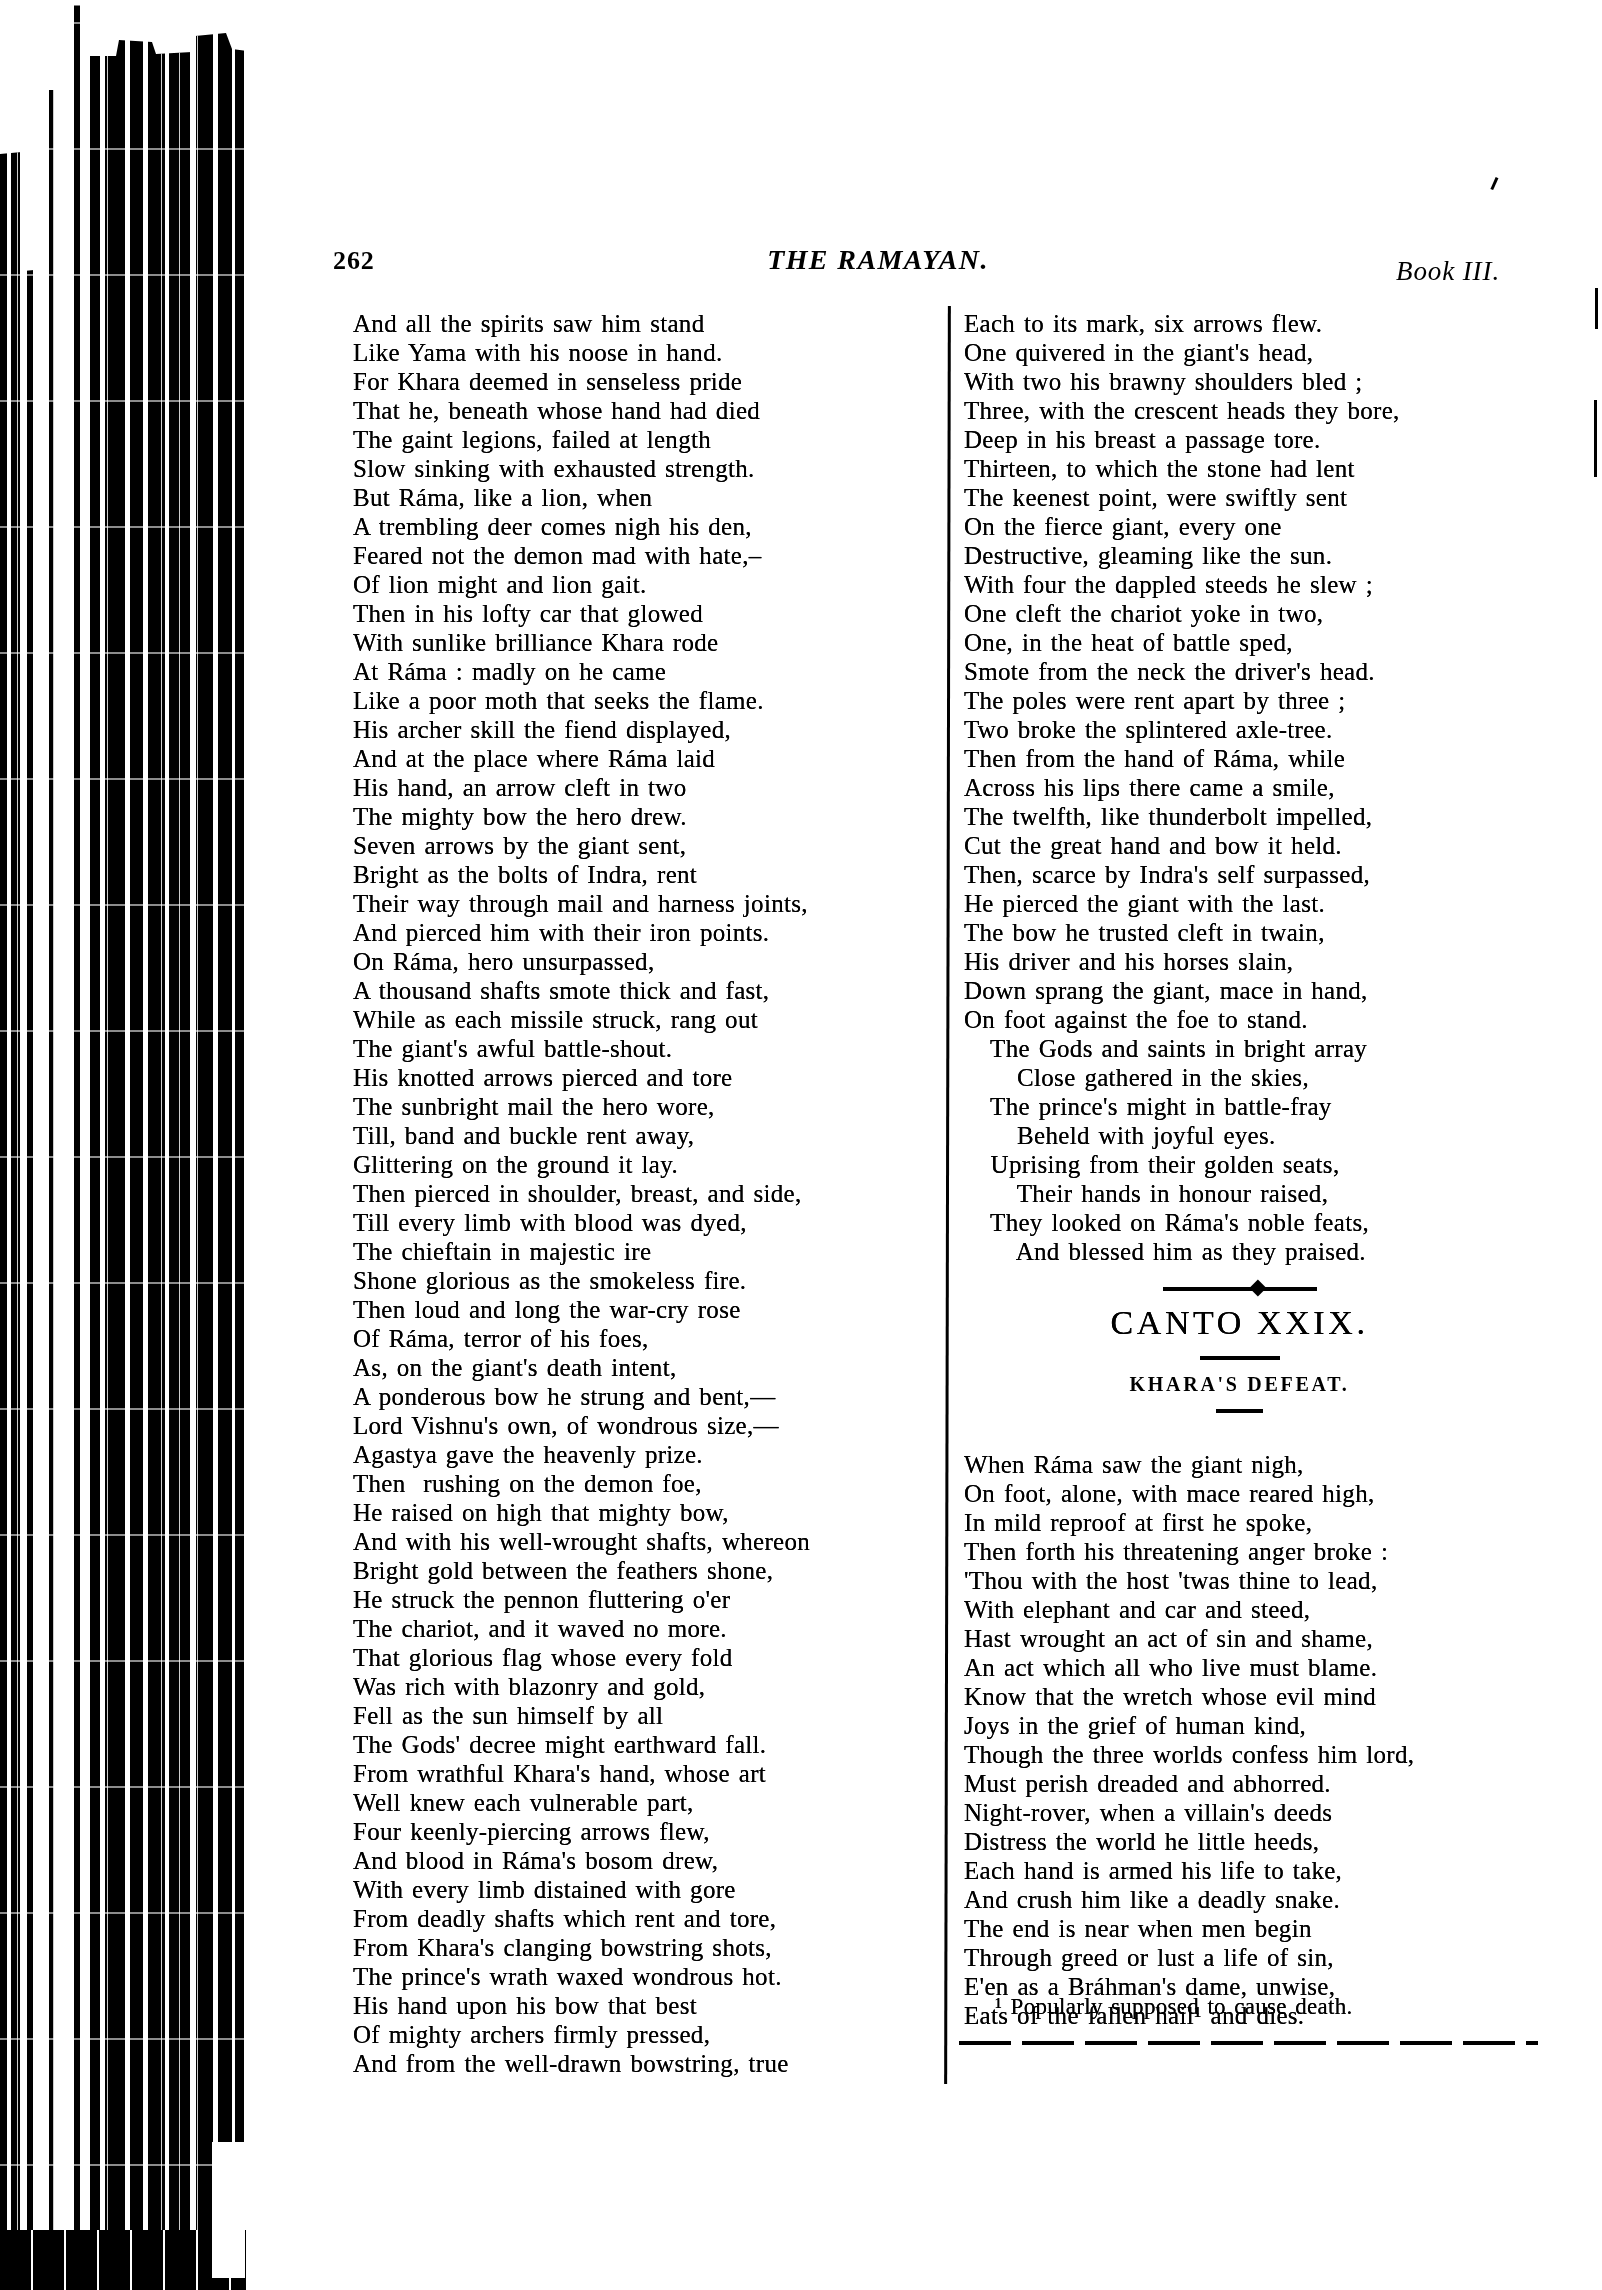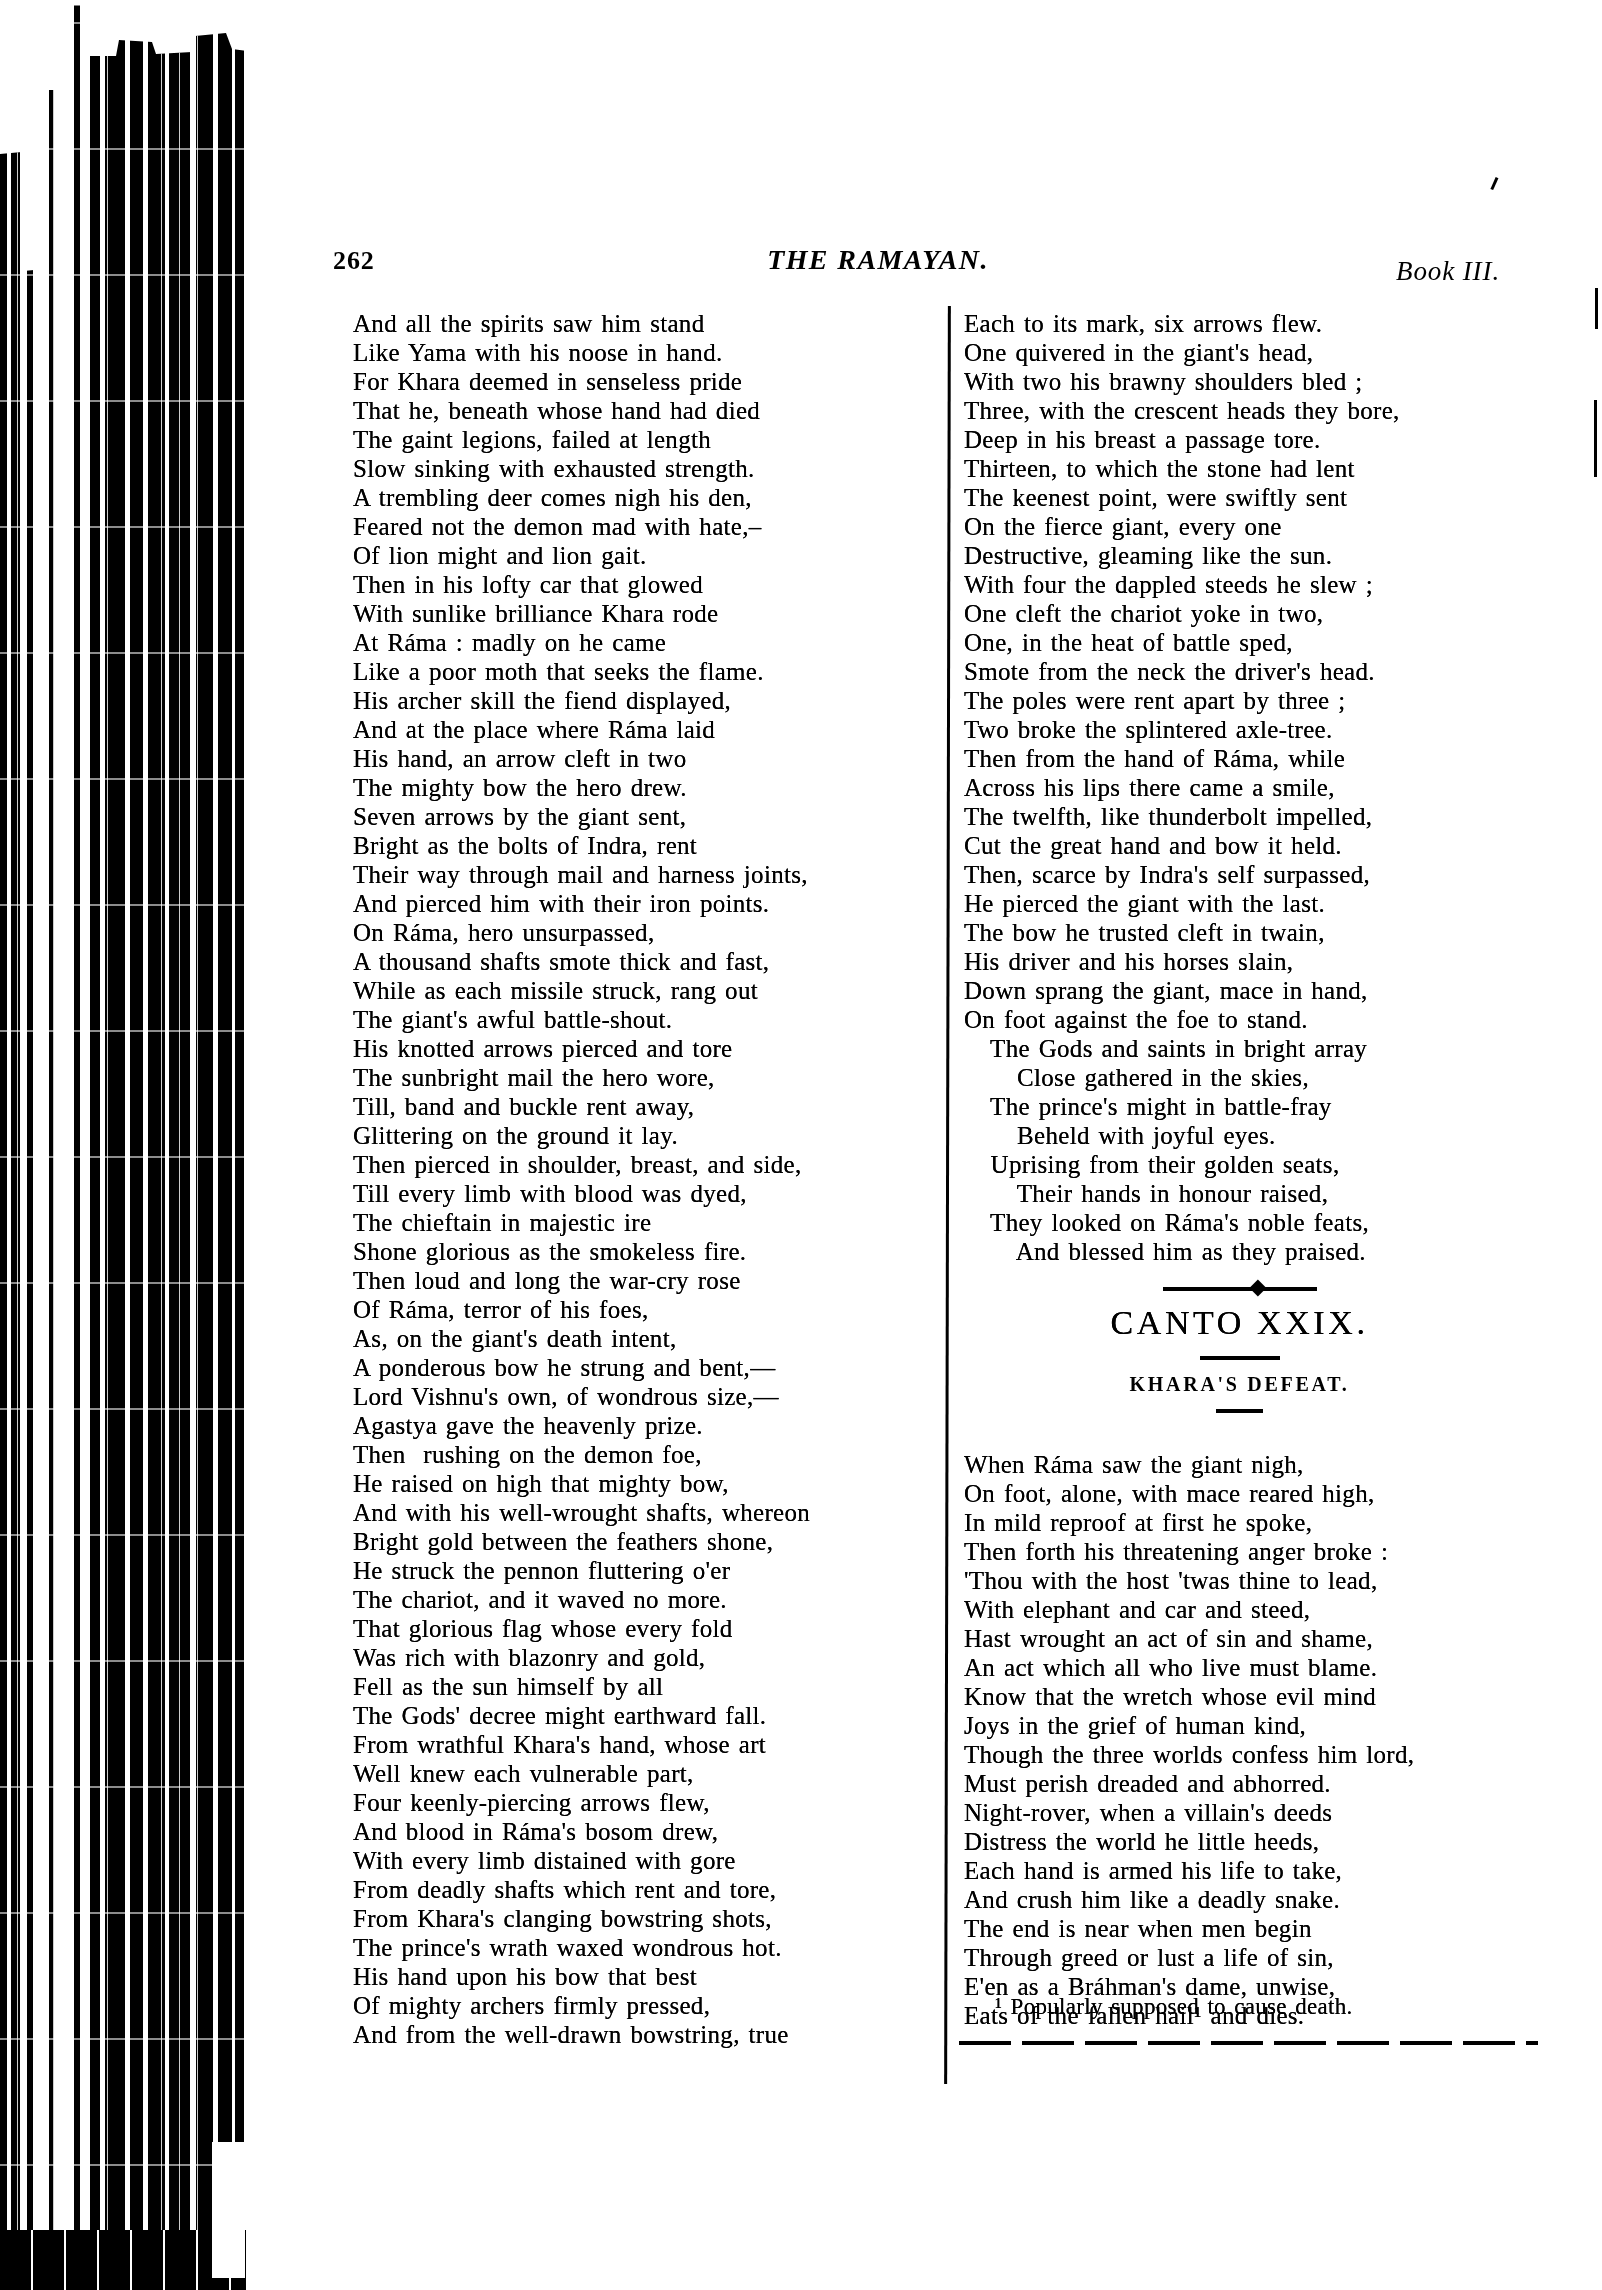--- a/index.html
+++ b/index.html
@@ -78,20 +78,21 @@
 
 <div class="col-divider"></div>
 
 <div class="poem lcol">
     <div class="line">And all the spirits saw him stand</div>
     <div class="line">Like Yama with his noose in hand.</div>
     <div class="line">For Khara deemed in senseless pride</div>
     <div class="line">That he, beneath whose hand had died</div>
     <div class="line">The gaint legions, failed at length</div>
     <div class="line">Slow sinking with exhausted strength.</div>
+    <div class="line">But Ráma, like a lion, when</div>
     <div class="line">A trembling deer comes nigh his den,</div>
     <div class="line">Feared not the demon mad with hate,–</div>
     <div class="line">Of lion might and lion gait.</div>
     <div class="line">Then in his lofty car that glowed</div>
     <div class="line">With sunlike brilliance Khara rode</div>
     <div class="line">At Ráma : madly on he came</div>
     <div class="line">Like a poor moth that seeks the flame.</div>
     <div class="line">His archer skill the fiend displayed,</div>
     <div class="line">And at the place where Ráma laid</div>
     <div class="line">His hand, an arrow cleft in two</div>

